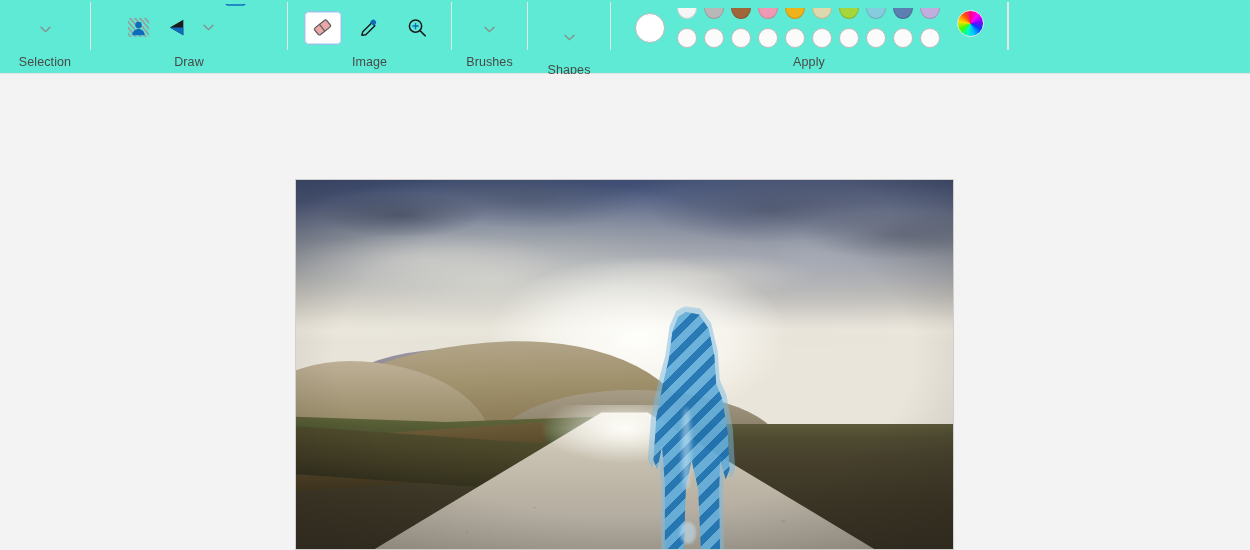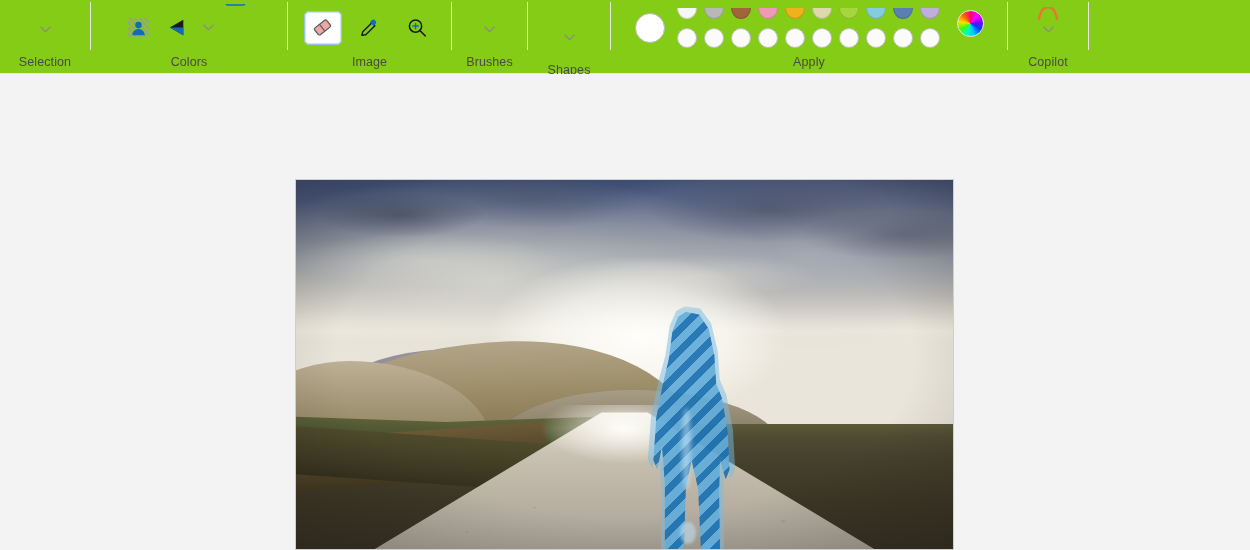--- a/index.html
+++ b/index.html
@@ -7,21 +7,21 @@
   body {
     font-family:"Liberation Sans", sans-serif;
     background:#f3f3f3;
     color:#1b1b1b;
     -webkit-font-smoothing:antialiased;
   }
 
   
   #ribbon{
     position:absolute; left:0; top:0; width:1250px; height:74px;
-    background:#84cc16;
+    background:#5eead4;
     border-bottom:1px solid #e3e3e3;
     display:flex; align-items:flex-start;
   }
   .group{ position:relative; height:74px; display:flex; flex-direction:column; align-items:center; }
   .group-row{ flex:1; display:flex; align-items:center; justify-content:center; gap:2px; padding:0 4px; }
   .group-label{
     font-size:12.5px; color:#4a4a4a; line-height:14px;
     padding-bottom:5px; white-space:nowrap; letter-spacing:.1px;
   }
   .divider{ width:1px; height:48px; background:#e6e6e6; align-self:flex-start; margin-top:2px; }
@@ -320,21 +320,21 @@
       <div class="stack">
         <div class="cutico">
           <svg width="30" height="16" viewBox="0 0 30 16" style="margin-bottom:8px">
             <rect x="2" y="-8" width="19" height="17" rx="2" fill="none" stroke="#0f6cbd" stroke-width="1.6"></rect>
             <path d="M5 7 L10 1 L14 5 L18 0" fill="none" stroke="#0f6cbd" stroke-width="1.4"></path>
             <path d="M24 -7 v8 a3 3 0 0 1 -3 3" fill="none" stroke="#1b1b1b" stroke-width="1.5"></path>
           </svg>
         </div>
       </div>
     </div>
-    <div class="group-label">Colors</div>
+    <div class="group-label">Draw</div>
   </div>
   <div class="divider"></div>
 
   <div class="group" id="g-tools">
     <div class="group-row" style="gap:9px">
       <div class="tbtn sel">
         <svg width="23" height="23" viewBox="0 0 24 24">
           <g transform="rotate(-38 12 12)">
             <rect x="4" y="7.5" width="16" height="9" rx="1.6" fill="#e9a7a5" stroke="#5a5a5a" stroke-width="1.3"></rect>
             <path d="M11.5 7.5 v9" stroke="#5a5a5a" stroke-width="1.2"></path>
@@ -415,37 +415,20 @@
             <div class="sw empty"></div>
             <div class="sw empty"></div>
           </div>
         <div id="color-wheel"></div>
       </div>
     </div>
     <div class="group-label">Apply</div>
   </div>
   <div class="divider"></div>
 
-  <div class="group" id="g-copilot">
-    <div class="group-row">
-      <div class="stack">
-        <div class="cutico">
-          <svg width="28" height="14" viewBox="0 0 28 14" style="margin-bottom:-1px">
-            <path d="M5 12 q2-12 9-12 q7 0 9 12" fill="none" stroke="#e8792b" stroke-width="2.4" stroke-linecap="round"></path>
-          </svg>
-        </div>
-        <div class="chev">
-          <svg width="11" height="7" viewBox="0 0 11 7">
-              <path d="M1 1.3 L5.5 5.6 L10 1.3" stroke="#8a8a8a" stroke-width="1.3" fill="none" stroke-linecap="round"></path>
-            </svg>
-        </div>
-      </div>
-    </div>
-    <div class="group-label">Copilot</div>
-  </div>
   <div class="divider"></div>
 
 
 </div>
 
 <div id="erase-bar">
   <div class="seg active">
     <svg width="21" height="21" viewBox="0 0 22 22">
       <circle cx="11" cy="11" r="8.4" fill="none" stroke="#333" stroke-width="1.3"></circle>
       <path d="M11 6.6 v8.8 M6.6 11 h8.8" stroke="#333" stroke-width="1.3" stroke-linecap="round"></path>

